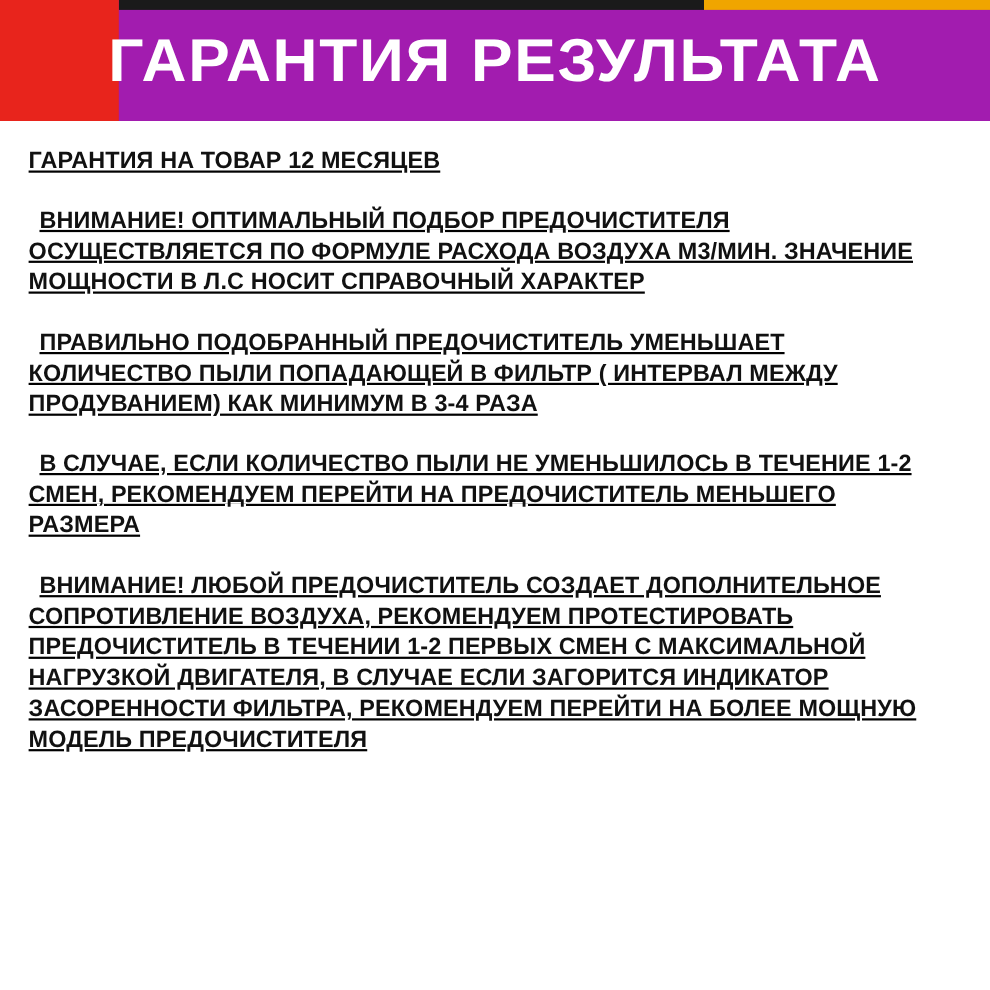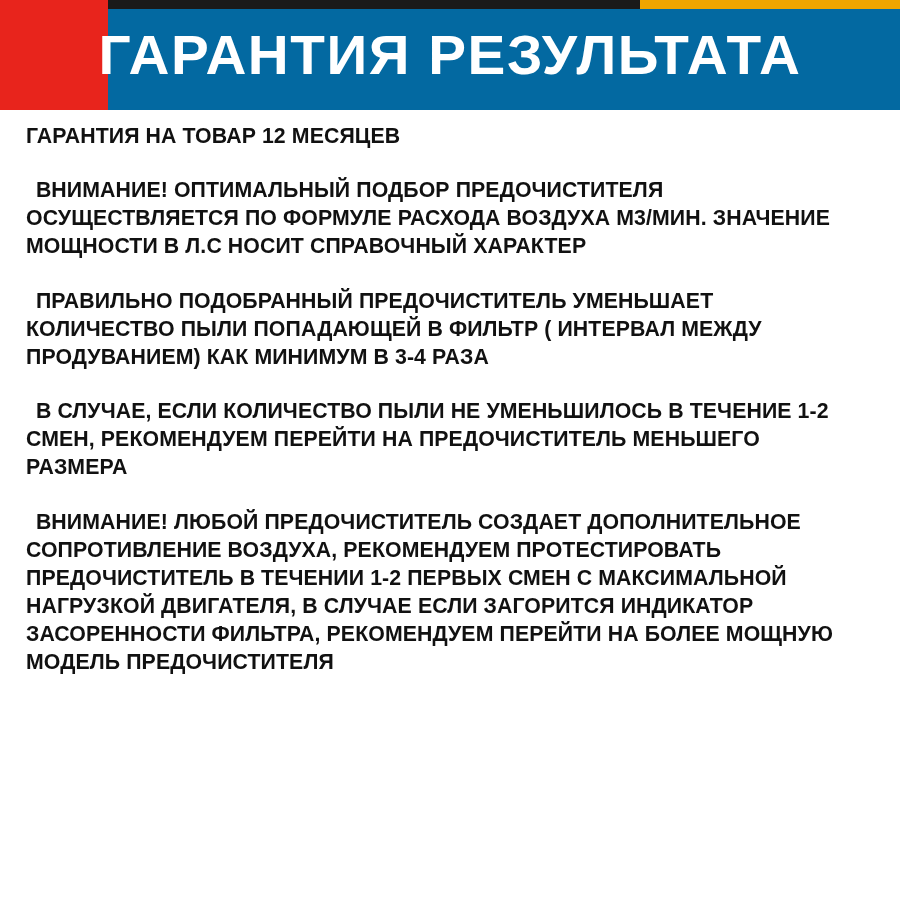--- a/index.html
+++ b/index.html
@@ -19,21 +19,21 @@
     height: 900px;
     background: #ffffff;
     box-sizing: border-box;
   }
 
   
   .banner {
     position: relative;
     width: 900px;
     height: 110px;
-    background: #0369a1;
+    background: #a21caf;
     overflow: hidden;
   }
   .banner-accent-left {
     position: absolute;
     left: 0;
     top: 0;
     width: 108px;
     height: 110px;
     background: #e8241c;
   }
@@ -67,22 +67,23 @@
     font-weight: bold;
     letter-spacing: 1.5px;
     text-transform: uppercase;
     font-family: "Liberation Sans", sans-serif;
     transform: scaleX(1.03);
     white-space: nowrap;
   }
 
   
   .content {
-    padding: 12px 26px 0 26px;
+    padding: 22px 26px 0 26px;
     box-sizing: border-box;
+    text-decoration: underline;
   }
   .para {
     color: #111111;
     font-weight: bold;
     font-size: 21.5px;
     line-height: 1.31;
     letter-spacing: 0.1px;
     text-transform: uppercase;
     margin: 0 0 26px 0;
     transform: scaleX(0.99);

